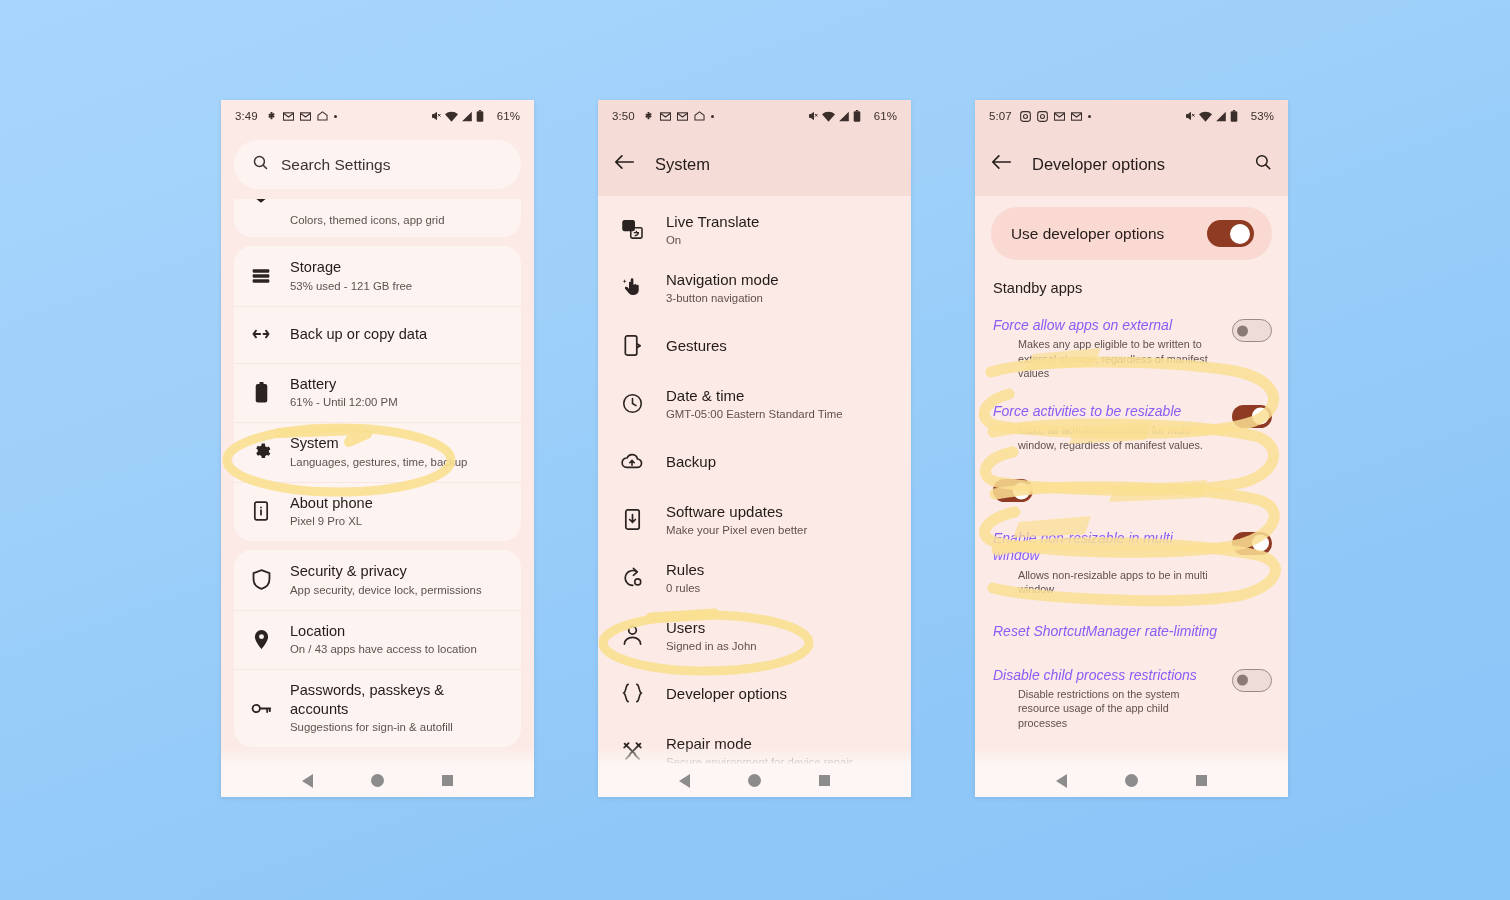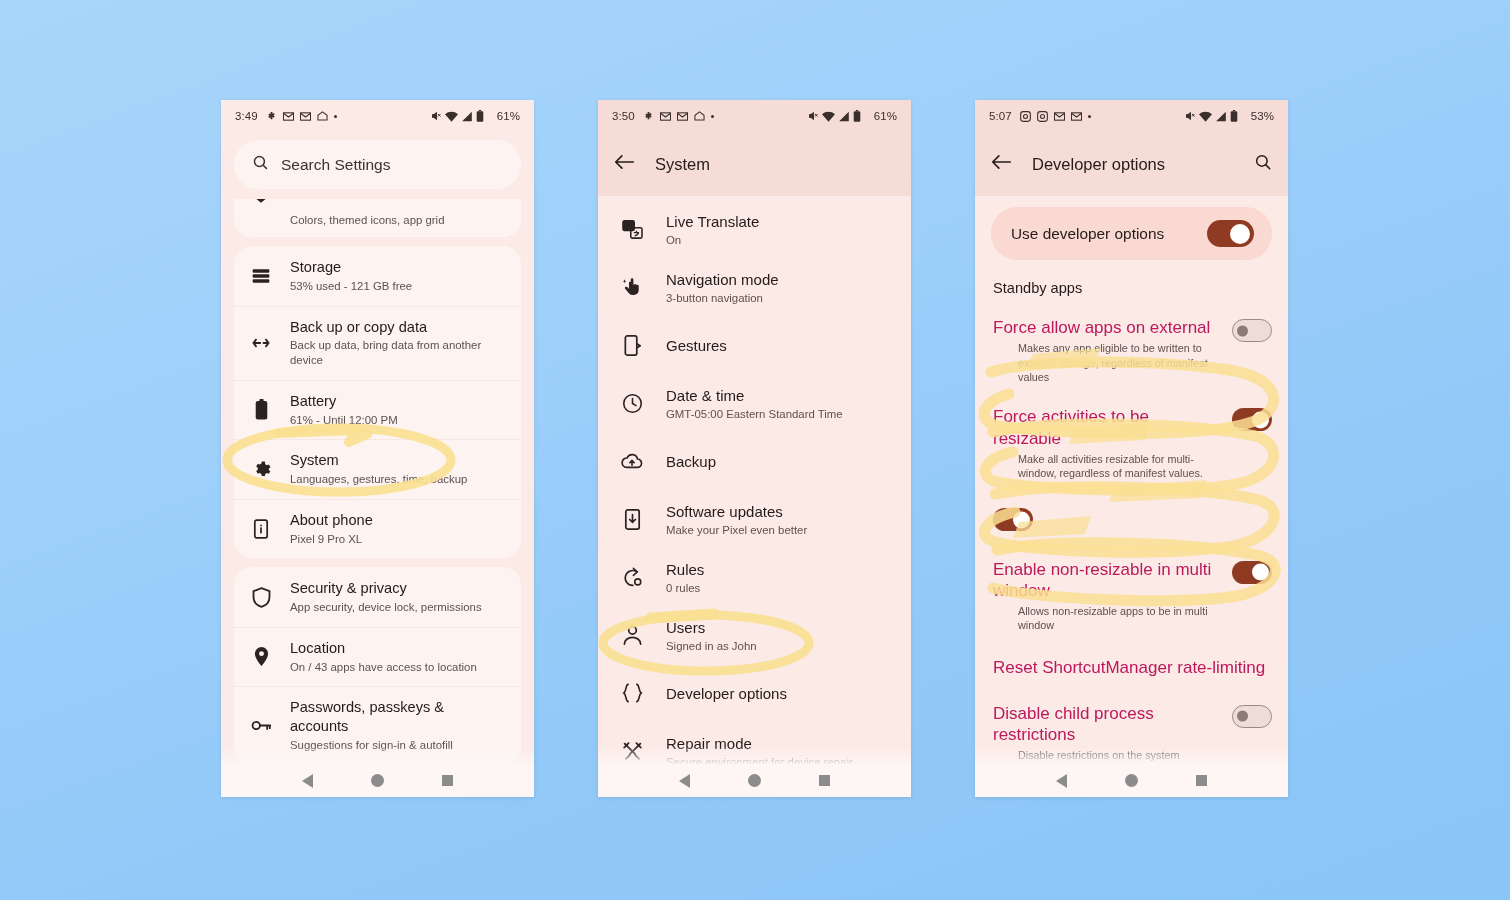--- a/index.html
+++ b/index.html
@@ -142,21 +142,21 @@
   .section-head {
     font-size: 14.6px; color: #241c1a;
     padding: 12px 18px 10px;
   }
   .drow {
     display: flex; align-items: flex-start; gap: 12px;
     padding: 11px 16px 11px 18px;
     min-height: 56px;
   }
   .drow .txt { flex: 1 1 auto; min-width: 0; }
-  .drow .title { font-size: 17px; color: #be185d; line-height: 1.24; }
+  .drow .title { font-size: 14px; color: #8b5cf6; line-height: 1.24; font-style: italic; }
   .drow .sub { font-size: 10.8px; color: #5e514e; margin-top: 3px; line-height: 1.34; margin-left: 25px; }
   .drow.notext { align-items: center; }
   .drow .tog { margin-top: 2px; }
 
   
   .toggle {
     position: relative;
     width: 40px; height: 23px;
     border-radius: 12px;
     flex: 0 0 40px;
@@ -292,21 +292,20 @@
           </div>
 
           <div class="row">
             <div class="ic">
               <svg width="20" height="20" viewBox="0 0 24 24" fill="none" stroke="#2b2321" stroke-width="2.2" stroke-linecap="round">
                   <path d="M3 12h8M6 8l-3 4 3 4M21 12h-6M18 8l3 4-3 4"></path>
                 </svg>
             </div>
             <div class="txt">
               <div class="title">Back up or copy data</div>
-              <div class="sub">Back up data, bring data from another device</div>
             </div>
           </div>
 
           <div class="row">
             <div class="ic">
               <svg width="13" height="21" viewBox="0 0 12 20" fill="#2b2321">
                   <rect x="4" y="0" width="4" height="2" rx="0.6"></rect>
                   <rect x="0.5" y="2" width="11" height="17.5" rx="2"></rect>
                 </svg>
             </div>

